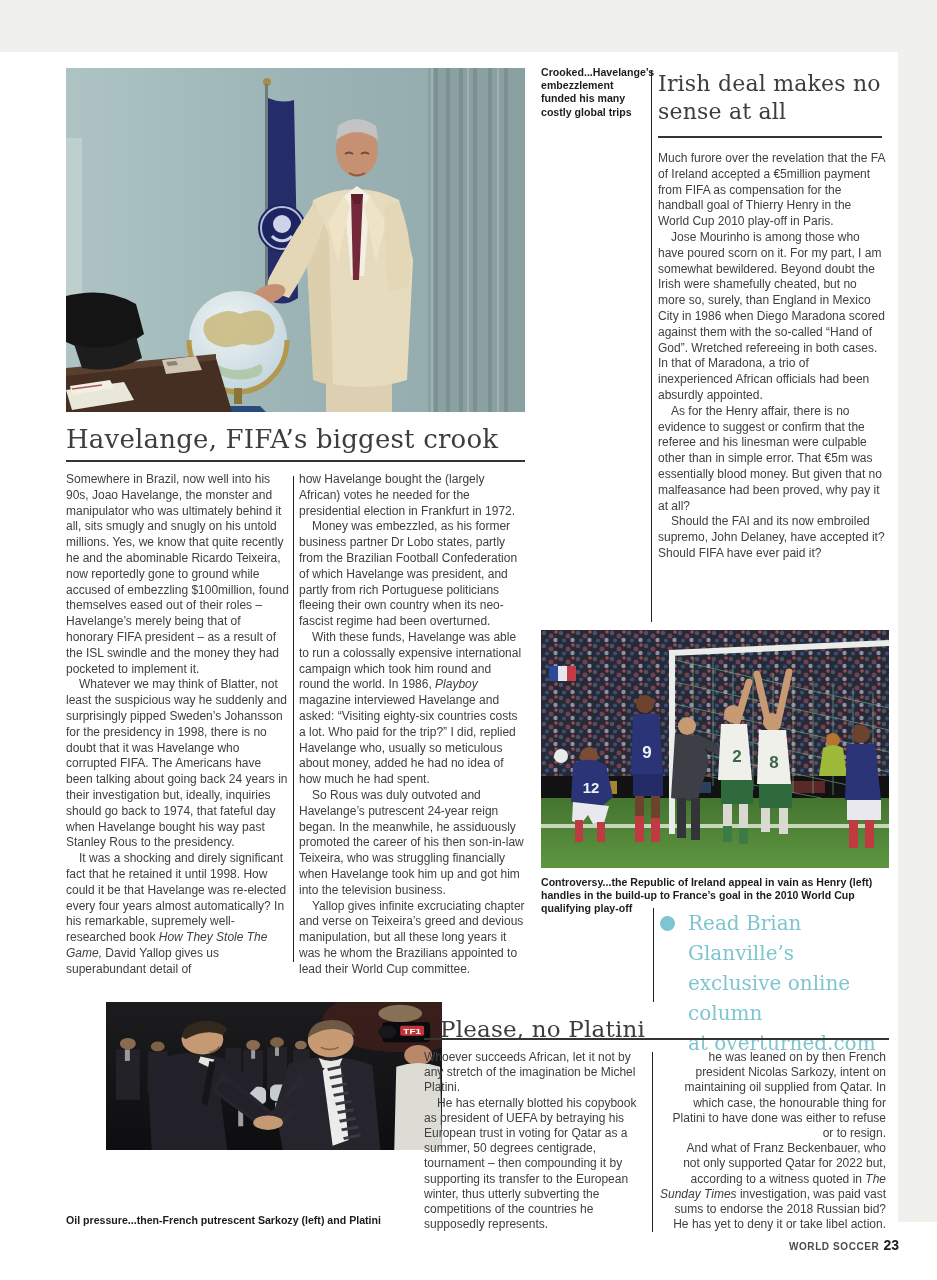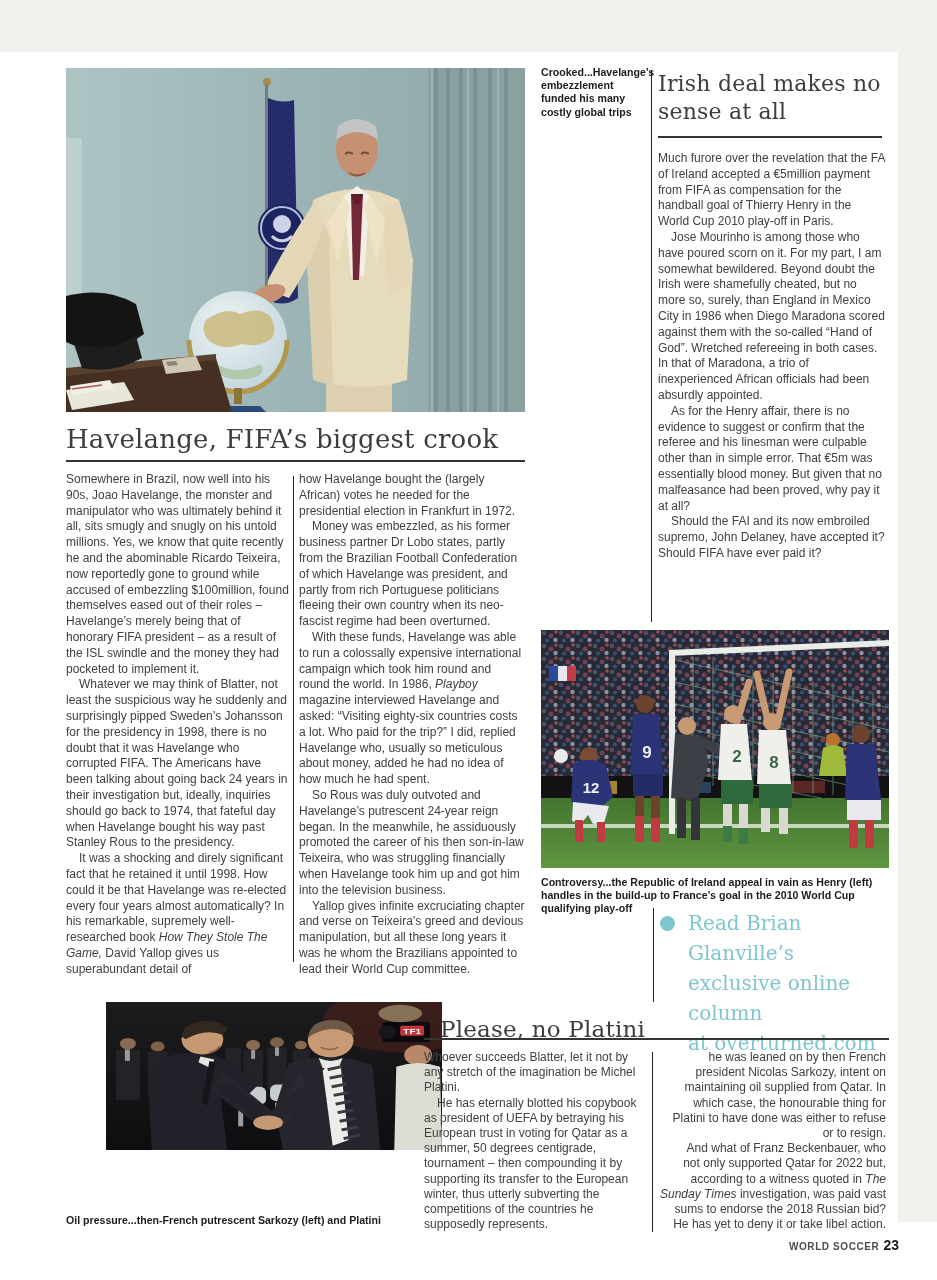--- a/index.html
+++ b/index.html
@@ -320,21 +320,21 @@
         <ellipse cx="163" cy="168" rx="15" ry="10" fill="#c59974"></ellipse>
       </g>
     </svg>
   </div>
 
   <div class="caption" style="left:66px;top:1214px;width:345px;">Oil pressure...then-French putrescent Sarkozy (left) and Platini</div>
 
   <h2 class="headline" style="left:424px;top:1000px;width:300px;font-size:23px;margin:16px;">Please, no Platini</h2>
   <div class="rule-h" style="left:424px;top:1038px;width:465px;"></div>
   <div class="body-text bottom-article" style="left:424px;top:1050px;width:226px;">
-      <p>Whoever succeeds Blatter, let it not by any stretch of the imagination be Michel Platini.</p>
+      <p>Whoever succeeds African, let it not by any stretch of the imagination be Michel Platini.</p>
       <p>He has eternally blotted his copybook as president of UEFA by betraying his European trust in voting for Qatar as a summer, 50 degrees centigrade, tournament – then compounding it by supporting its transfer to the European winter, thus utterly subverting the competitions of the countries he supposedly represents.</p>
     </div>
   <div class="rule-v" style="left:652px;top:1052px;height:180px;"></div>
   <div class="body-text bottom-article" style="left:660px;top:1050px;width:226px;text-align:right;">
       <p>he was leaned on by then French president Nicolas Sarkozy, intent on maintaining oil supplied from Qatar. In which case, the honourable thing for Platini to have done was either to refuse or to resign.</p>
       <p>And what of Franz Beckenbauer, who not only supported Qatar for 2022 but, according to a witness quoted in <i>The Sunday Times</i> investigation, was paid vast sums to endorse the 2018 Russian bid?</p>
       <p>He has yet to deny it or take libel action.</p>
     </div>
 
   <div class="footer">

